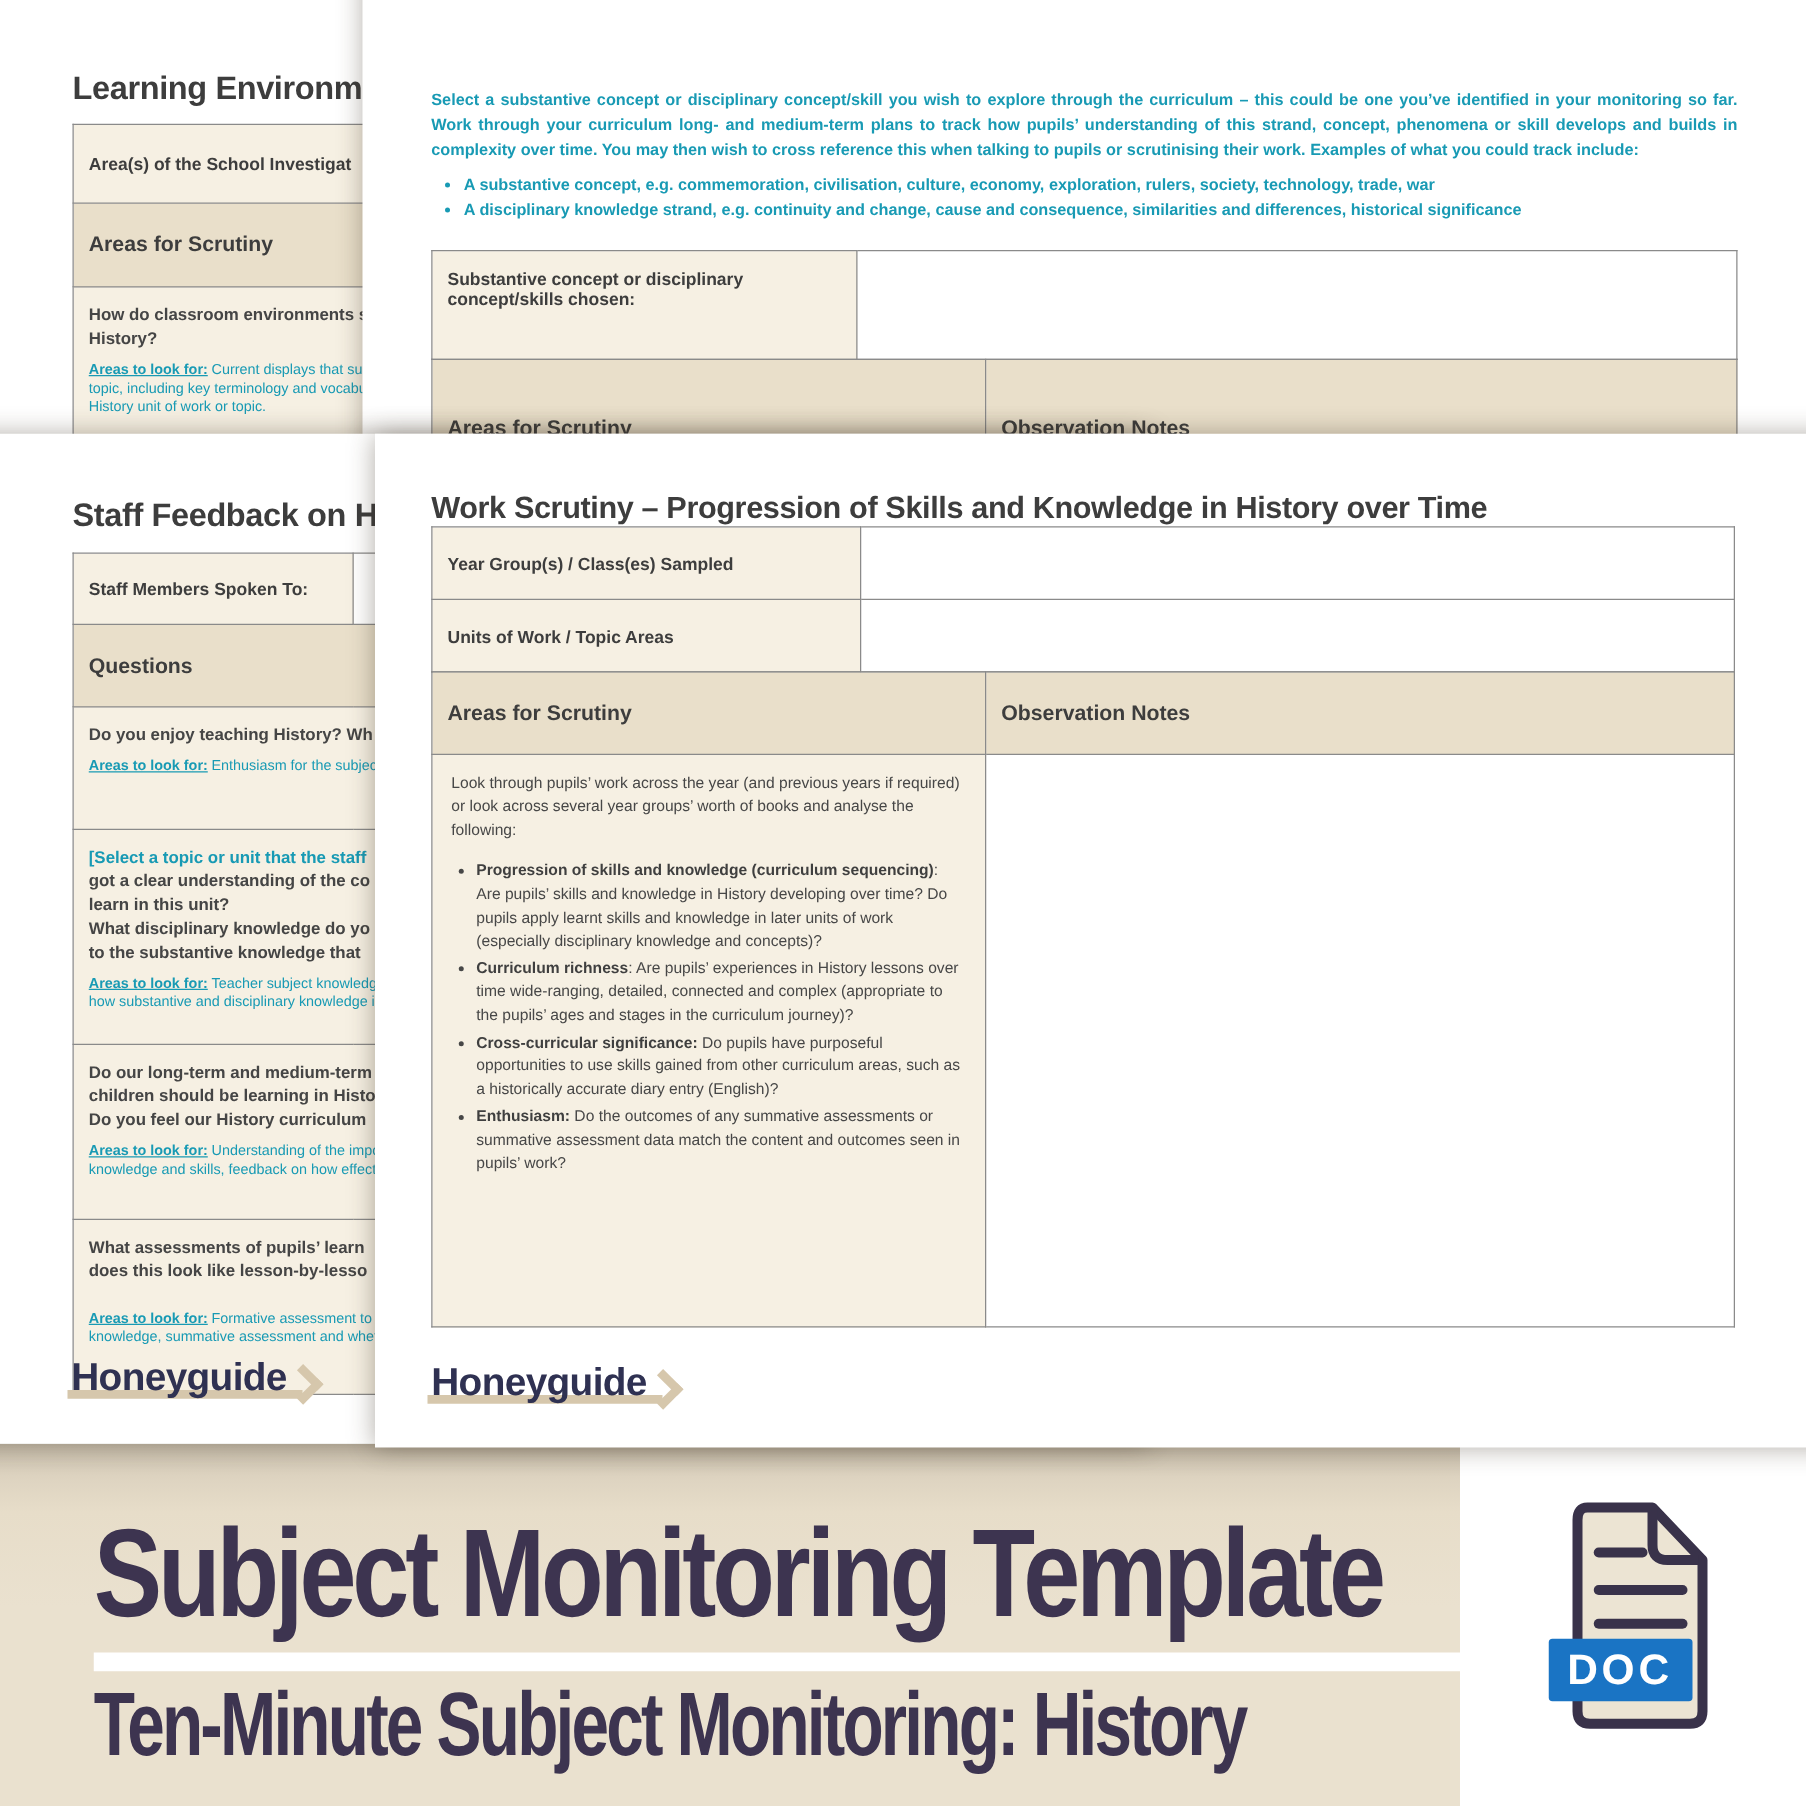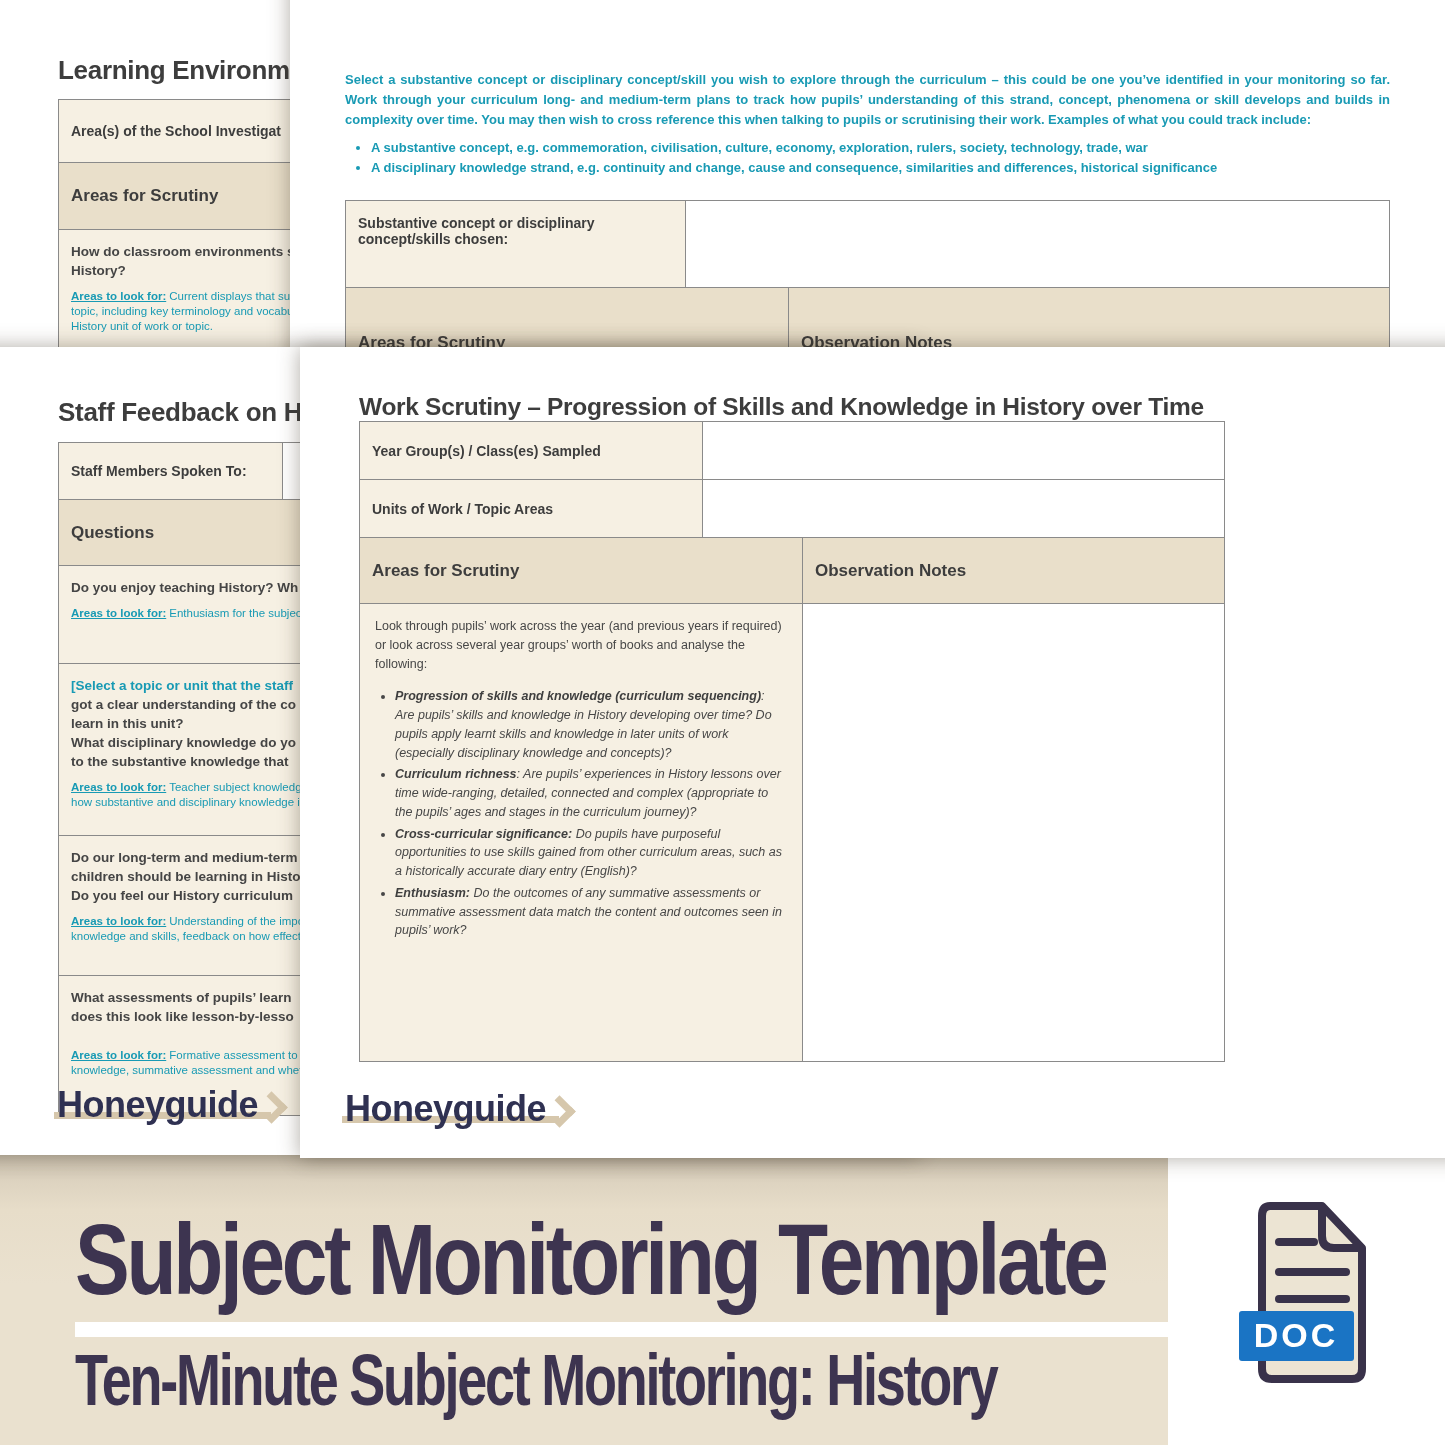--- a/index.html
+++ b/index.html
@@ -28,25 +28,25 @@
   .note b { margin-right:3px;text-decoration:underline; }
 
   .content { position:absolute; }
   .intro { margin-top:12px; font-size:13px; font-weight:bold; color:#189ab4; line-height:20px; text-align:justify; }
   .tealist { margin:8px 0 0 0; padding-left:26px; }
   .tealist li { font-size:13px; font-weight:bold; color:#189ab4; line-height:20px; }
   .stack-merge { margin-top:-1px; }
 
   .wk-body { font-size:12.5px; color:#474747; line-height:1.5; padding:12px 16px 12px 14px; }
   .wk-body ul { margin:14px 0 0 0; padding-left:20px; }
-  .wk-body li { margin-bottom:3px;font-style:italic; }
+  .wk-body li { margin-bottom:3px; }
   .wk-body b { color:#3f3f3f; }
 
   .logo { position:absolute; height:40px; display:inline-block; }
-  .logo-text { position:relative; z-index:2; font-size:36px; font-weight:bold; color:#2f3152; letter-spacing:-.5px; white-space:nowrap; }
+  .logo-text { position:relative; z-index:2; font-size:31px; font-weight:bold; color:#2f3152; letter-spacing:-.5px; white-space:nowrap; }
   .logo-bar { position:absolute; left:-3px; bottom:5px; width:calc(100% + 16px); height:7px; background:#d6c7ac; z-index:1; }
   .logo-chev { position:absolute; right:-25px; bottom:5px; width:16px; height:16px; border-top:7px solid #d6c7ac; border-right:7px solid #d6c7ac; transform:rotate(45deg); z-index:1; }
 
   #banner { position:absolute; left:0; top:1155px; width:1168px; height:290px; z-index:0;
             background:linear-gradient(180deg,#c8beac 0px,#ddd3c0 26px,#e7ddc9 55px,#eae1cf 130px,#eae1cf 100%); }
   .bn-title { position:absolute; left:75px; top:52px; font-size:100px; font-weight:bold; color:#3d3450;
               letter-spacing:-4px; transform:scaleX(.82); transform-origin:left top; white-space:nowrap; line-height:1.05; }
   .bn-bar { position:absolute; left:75px; top:167px; width:1100px; height:15px; background:#ffffff; }
   .bn-sub { position:absolute; left:75px; top:188px; font-size:72px; font-weight:bold; color:#3d3450;
             letter-spacing:-3px; transform:scaleX(.75); transform-origin:left top; white-space:nowrap; line-height:1.05; }
@@ -170,21 +170,21 @@
         </table>
     </div>
     <div class="logo" style="left:87px; top:737px;">
       <span class="logo-text">Honeyguide</span>
       <span class="logo-bar"></span>
       <span class="logo-chev"></span>
     </div>
   </section>
 
   <section class="page" id="page-work">
-    <div class="content" style="left:59px; top:46px; width:866px;">
+    <div class="content" style="left:45px; top:46px; width:1043px;">
       <div class="sec-title" style="font-size:24.5px;">Work Scrutiny – Progression of Skills and Knowledge in History over Time</div>
       <table class="doc-table" style="">
         <colgroup>
             <col style="width:343px;">
             <col>
           </colgroup>
         <tbody>
             <tr>
           <td class="cell-lite lbl" style="height:41px;">Year Group(s) / Class(es) Sampled</td>
           <td class="cell-white"></td>

